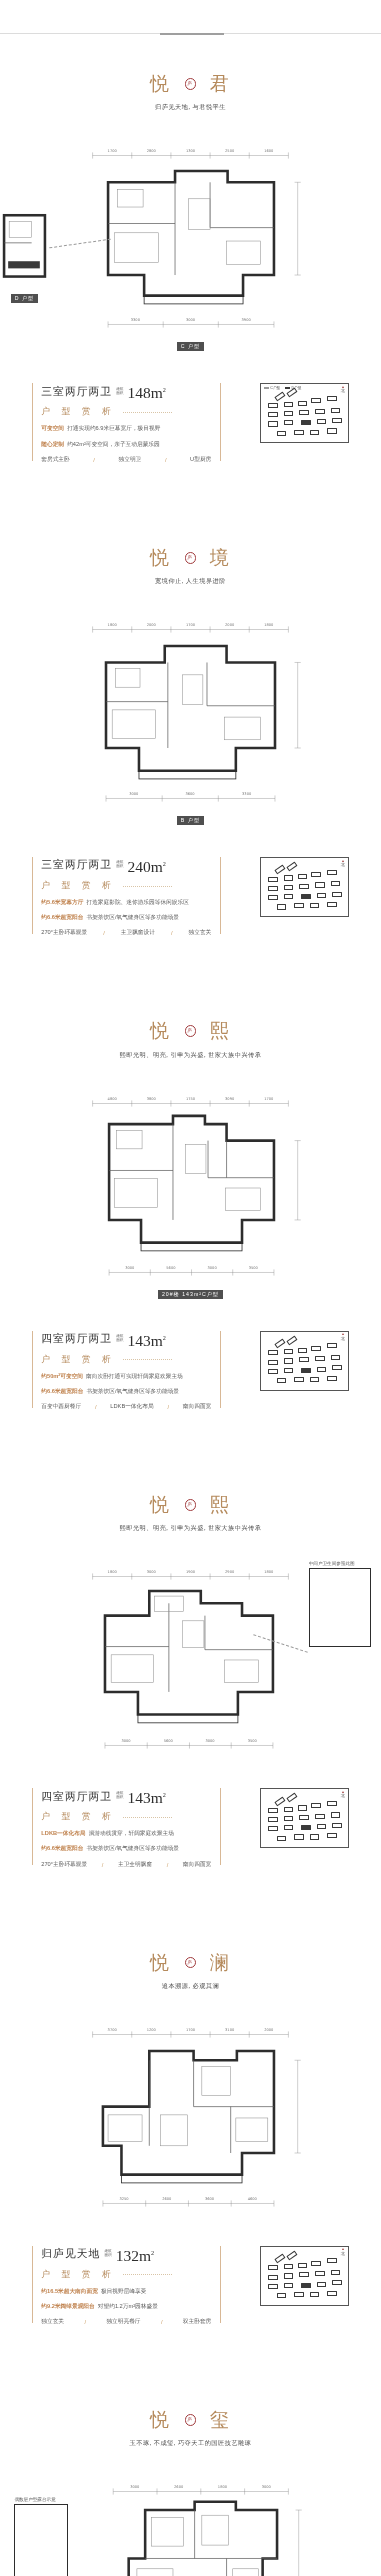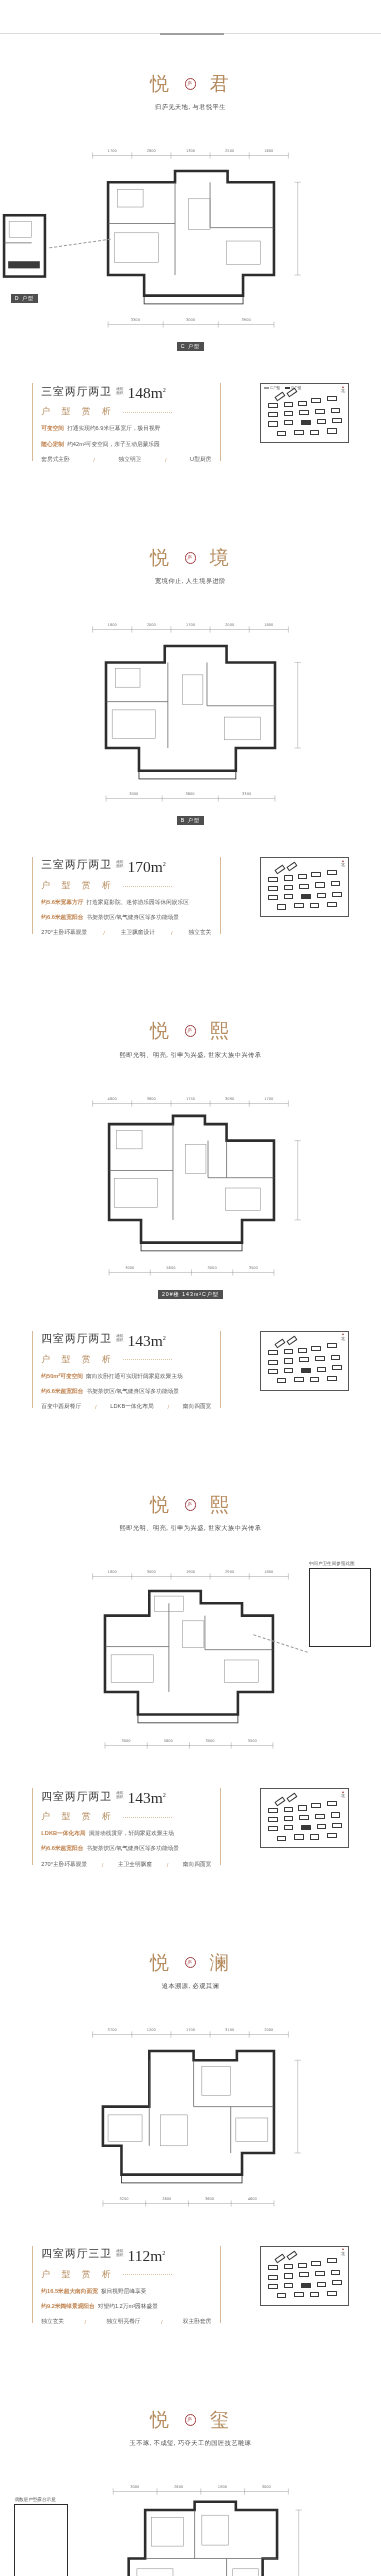--- a/index.html
+++ b/index.html
@@ -268,21 +268,21 @@
       <div class="caption-row">
         <span class="plan-badge">B 户型</span>
       </div>
     </div>
   </div>
   <div class="info-row">
     <div class="spec-col">
       <div class="spec-line">
         <span class="spec">三室两厅两卫</span>
         <span class="area-stack"><span>建筑</span><br><span>面积</span></span>
-        <span class="area"><span>170</span>m<sup>2</sup></span>
+        <span class="area"><span>240</span>m<sup>2</sup></span>
       </div>
       <div class="analysis">
           <span class="at">户 型 赏 析</span>
           <span class="dots"></span>
         </div>
       <div class="feature">
         <span class="flabel">约5.6米宽幕方厅</span>
           <span class="ftext">打造家庭影院、迷你游乐园等休闲娱乐区</span>
       </div>
       <div class="feature">
@@ -602,23 +602,23 @@
         </g>
         <line x1="438" y1="70" x2="438" y2="250" class="dimline"></line>
         <line x1="432" y1="70" x2="444" y2="70" class="dimline"></line>
           <line x1="432" y1="250" x2="444" y2="250" class="dimline"></line>
       </svg>
     </div>
   </div>
   <div class="info-row">
     <div class="spec-col">
       <div class="spec-line">
-        <span class="spec">四室两厅三卫</span>
+        <span class="spec">归庐见天地</span>
         <span class="area-stack"><span>建筑</span><br><span>面积</span></span>
-        <span class="area"><span>112</span>m<sup>2</sup></span>
+        <span class="area"><span>132</span>m<sup>2</sup></span>
       </div>
       <div class="analysis">
           <span class="at">户 型 赏 析</span>
           <span class="dots"></span>
         </div>
       <div class="feature">
         <span class="flabel">约16.5米超大南向面宽</span>
           <span class="ftext">极目视野层峰享受</span>
       </div>
       <div class="feature">

